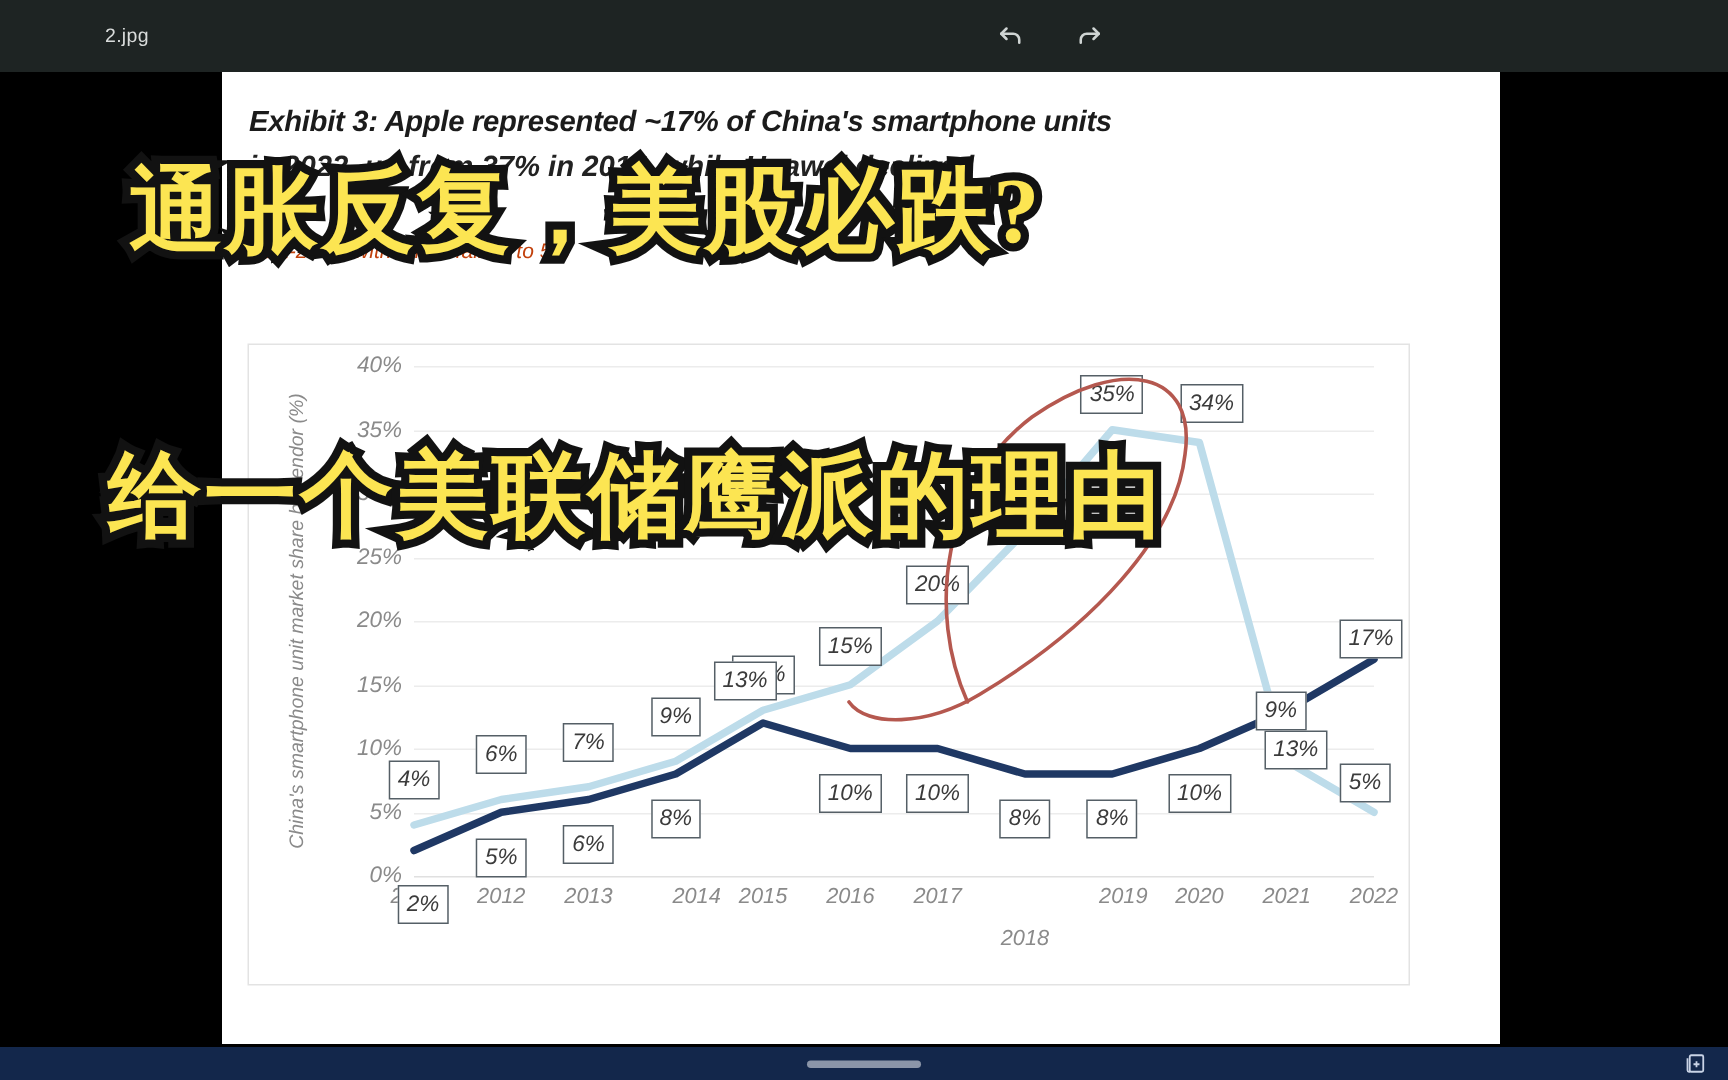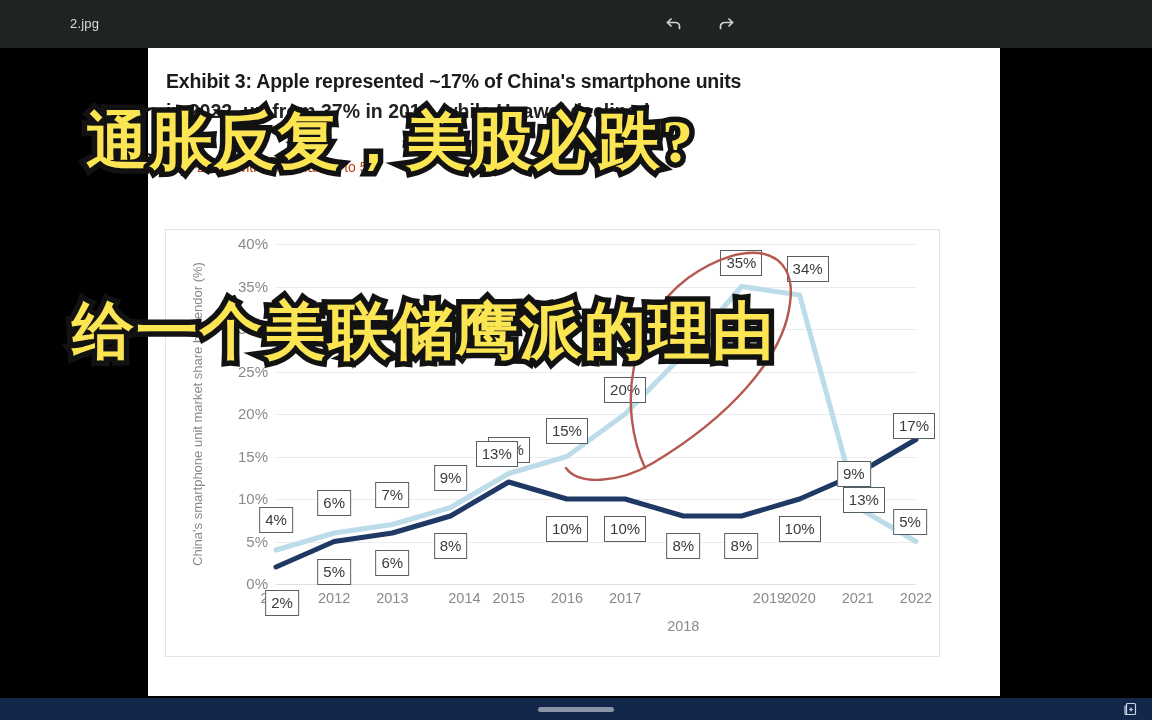--- a/index.html
+++ b/index.html
@@ -56,20 +56,21 @@
 
   
   #page {
     position: absolute;
     left: 148px;
     top: 48px;
     width: 852px;
     height: 648px;
     background: #ffffff;
     overflow: hidden;
+    font-style: italic;
   }
 
   
   .exhibit-title {
     position: absolute;
     left: 18px;
     top: 18px;
     width: 810px;
     color: #1b1b1b;
     font-family: "Liberation Sans", sans-serif;
@@ -313,21 +314,21 @@
           </div>
         <div id="xtick-layer">
             <div class="xtick" style="left: 0px;">2011</div>
             <div class="xtick" style="left: 58.1818px;">2012</div>
             <div class="xtick" style="left: 116.364px;">2013</div>
             <div class="xtick" style="left: 174.545px; text-align: right;">2014</div>
             <div class="xtick" style="left: 232.727px;">2015</div>
             <div class="xtick" style="left: 290.909px;">2016</div>
             <div class="xtick" style="left: 349.091px;">2017</div>
             <div class="xtick" style="left: 407.273px; margin-top: 28px;">2018</div>
-            <div class="xtick" style="left: 493px;">2019</div>
+            <div class="xtick" style="left: 459px; text-align: right;">2019</div>
             <div class="xtick" style="left: 523.636px;">2020</div>
             <div class="xtick" style="left: 581.818px;">2021</div>
             <div class="xtick" style="left: 640px;">2022</div>
           </div>
 
         <svg id="series-svg" viewBox="0 0 640 340" preserveAspectRatio="none">
           <path id="path-huawei" fill="none" stroke-width="5" stroke-linejoin="round" stroke-linecap="round" d="M0.0 306.0 L58.2 289.0 L116.4 280.5 L174.5 263.5 L232.7 229.5 L290.9 212.5 L349.1 170.0 L407.3 110.5 L465.5 42.5 L523.6 51.0 L581.8 263.5 L640.0 297.5" stroke="#BDDCEA"></path>
           <path id="path-apple" fill="none" stroke-width="5" stroke-linejoin="round" stroke-linecap="round" d="M0.0 323.0 L58.2 297.5 L116.4 289.0 L174.5 272.0 L232.7 238.0 L290.9 255.0 L349.1 255.0 L407.3 272.0 L465.5 272.0 L523.6 255.0 L581.8 229.5 L640.0 195.5" stroke="#1F3864"></path>
         </svg>
 

